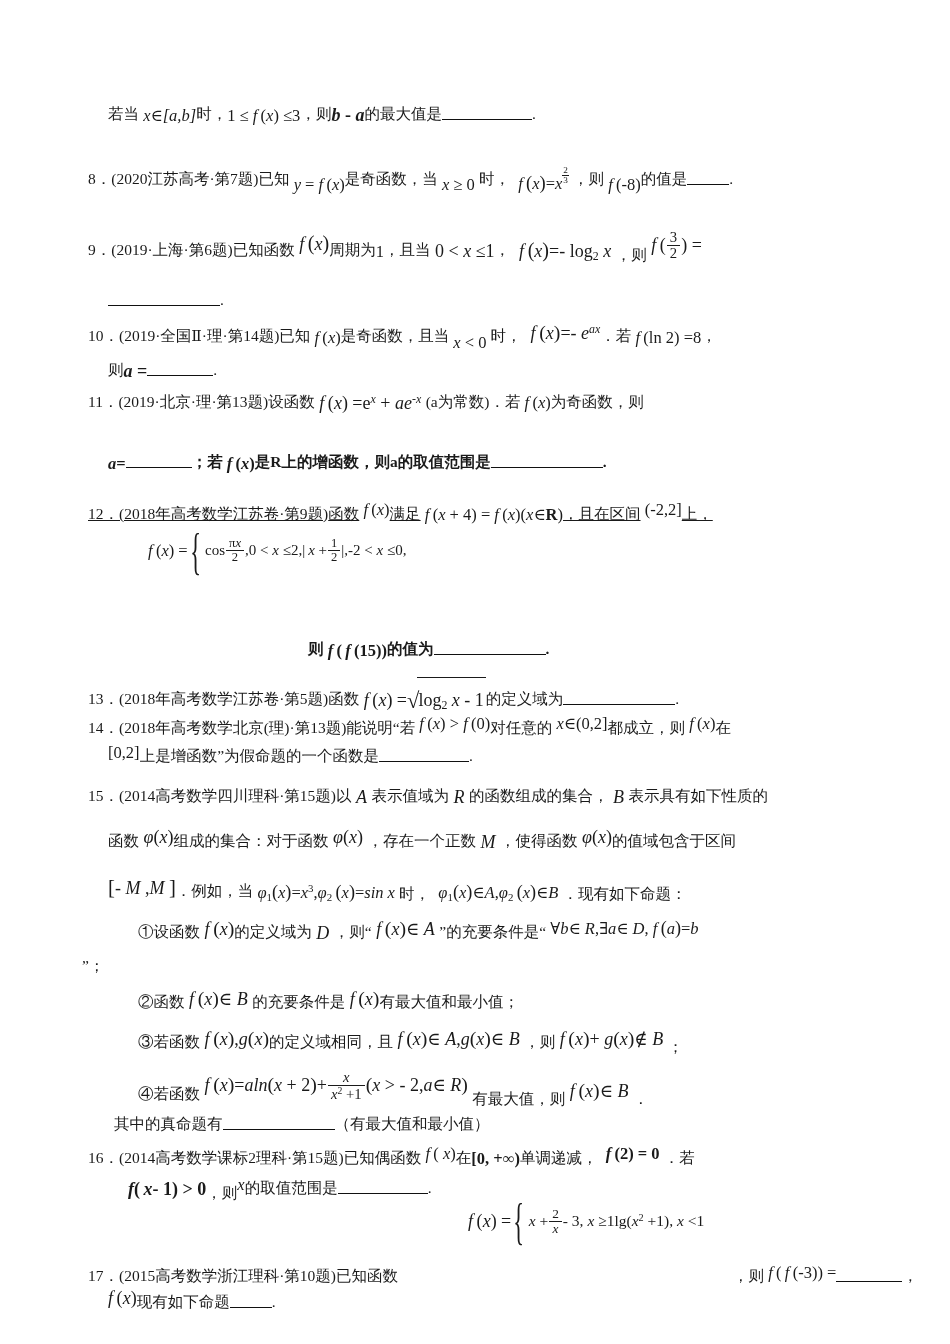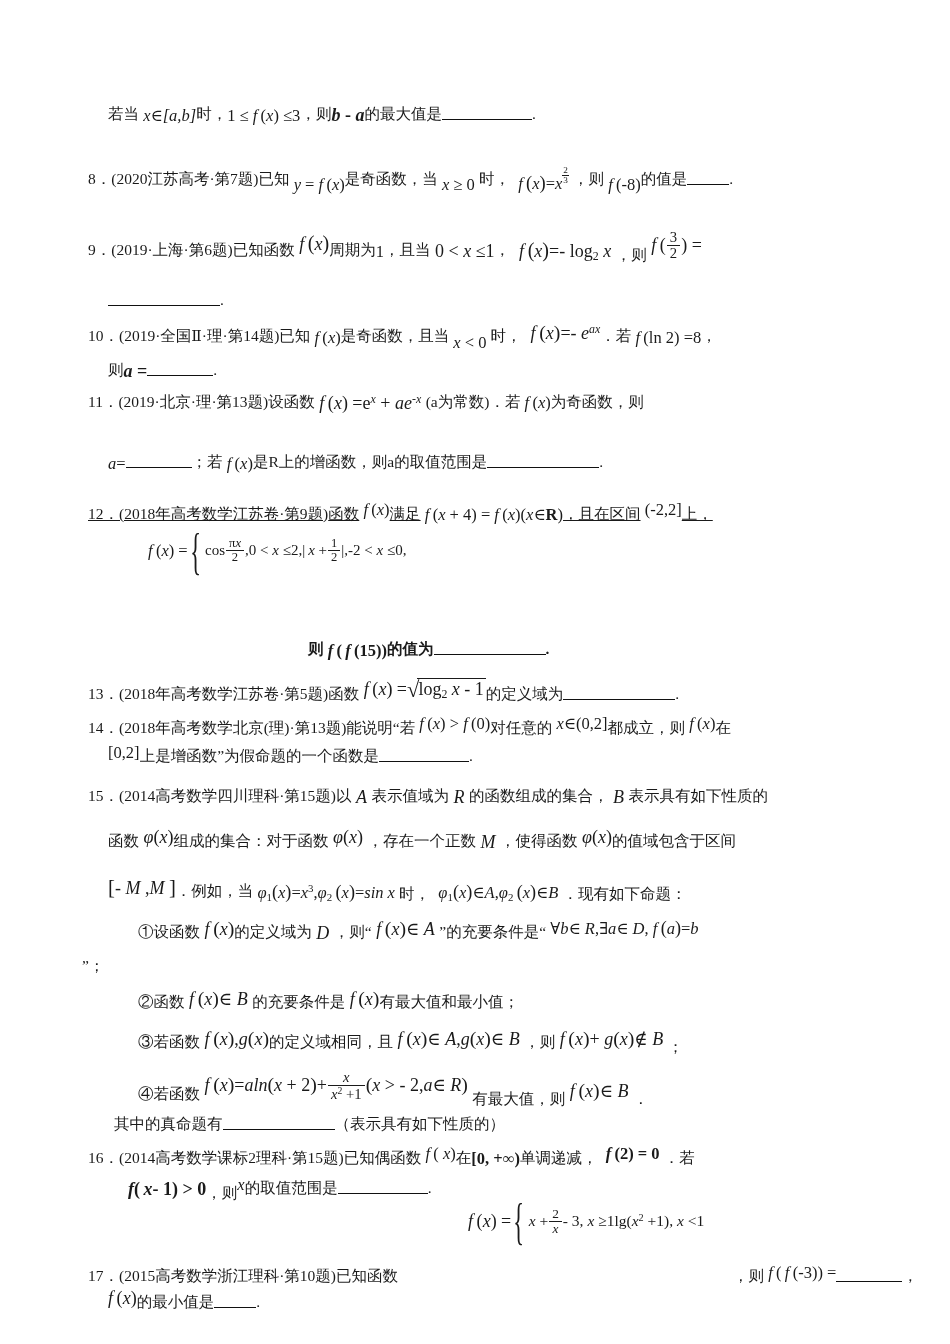--- a/index.html
+++ b/index.html
@@ -44,21 +44,21 @@
   .frac-sm{font-size:0.72em;}
 
   
   .supfrac{display:inline-block;vertical-align:0.62em;font-size:0.56em;text-align:center;line-height:1.0;}
   .supfrac .num{display:block;border-bottom:1px solid #1a1a1a;padding:0 1px;}
   .supfrac .den{display:block;padding:0 1px;}
 
   
   .sqrt{display:inline-block;white-space:nowrap;}
   .sqrt .radical{font-size:1.25em;vertical-align:-0.08em;}
-  .sqrt .rad-body{border-top:1px solid #1a1a1a;padding:0 2px 0 1px;display:inline-block;margin-left:-2px;}
+  .sqrt .rad-body{border-top:1px solid #1a1a1a;padding:12px 2px 0 1px;display:inline-block;margin-left:-2px;}
 
   
   .cases{display:inline-block;vertical-align:middle;position:relative;}
   .cases .brace{
     display:inline-block;vertical-align:middle;
     font-size:2.0em;line-height:0.82;
     font-family:"Liberation Serif","DejaVu Serif",serif;
     transform:scaleX(0.7) scaleY(1.55);
     transform-origin:center;
     margin-right:2px;
@@ -99,21 +99,21 @@
   <div class="row" style="top:222px;">
     <span class="cn">10．</span><span class="cn">(2019·全国Ⅱ·理·第14题)</span><span class="cn">已知</span><span class="math">&nbsp;<span class="mi">f</span> (<span class="mi">x</span>)</span><span class="cn">是奇函数，且当</span><span class="math dn">&nbsp;<span class="mi">x</span> &lt; 0&nbsp;</span><span class="cn">时，</span><span class="math mathbig up">&nbsp;&nbsp;<span class="mi">f</span> <span style="font-size:1.1em;">(</span><span class="mi">x</span><span style="font-size:1.1em;">)</span>=- <span class="mi">e</span><span class="sup">ax</span></span><span class="cn">．若</span><span class="math">&nbsp;<span class="mi">f</span> (ln 2) =8</span><span class="cn">，</span>
   </div>
   <div class="row" style="top:256px;left:20px;">
     <span class="cn">则</span><span class="math mathbig" style="font-weight:600;"><span class="mi">a</span> =</span><span class="blank-m"></span><span class="cn">.</span>
   </div>
 
   <div class="row" style="top:288px;">
     <span class="cn">11．</span><span class="cn">(2019·北京·理·第13题)</span><span class="cn">设函数</span><span class="math mathbig">&nbsp;<span class="mi">f</span> (<span class="mi">x</span>)&nbsp;=e<span class="sup">x</span>&nbsp;+&nbsp;<span class="mi">a</span><span class="mi">e</span><span class="sup">-x</span>&nbsp;</span><span class="cn">(a为常数)．若</span><span class="math">&nbsp;<span class="mi">f</span> (<span class="mi">x</span>)</span><span class="cn">为奇函数，则</span>
   </div>
-  <div class="row" style="top:348px;left:20px;">
+  <div class="row" style="top:348px;left:20px;font-weight:bold;">
     <span class="math"><span class="mi">a</span>=</span><span class="blank-m"></span><span class="cn">；若</span><span class="math">&nbsp;<span class="mi">f</span> (<span class="mi">x</span>)</span><span class="cn">是R上的增函数，则a的取值范围是</span><span class="blank-xl"></span><span class="cn">.</span>
   </div>
 
   <div class="row" style="top:400px;text-decoration:underline;">
     <span class="cn">12．</span><span class="cn">(2018年高考数学江苏卷·第9题)</span><span class="cn">函数</span><span class="math up">&nbsp;<span class="mi">f</span> (<span class="mi">x</span>)</span><span class="cn">满足</span><span class="math">&nbsp;<span class="mi">f</span> (<span class="mi">x</span> + 4) = <span class="mi">f</span> (<span class="mi">x</span>)(<span class="mi">x</span><span class="mu">∈</span><b>R</b>)</span><span class="cn">，且在区间</span><span class="math up">&nbsp;(-2,2]</span><span class="cn">上，</span>
   </div>
 
   <div class="rowwrap" style="top:432px;left:60px;text-decoration:underline;">
     <span class="math"><span class="mi">f</span> (<span class="mi">x</span>)&nbsp;=</span><span class="cases"><span class="brace">{</span><span class="rows"><div class="math" style="font-size:15px;">cos<span class="frac frac-sm" style="font-size:0.98em;"><span class="num"><span class="mu">π</span><span class="mi">x</span></span><span class="den">2</span></span>,0 &lt; <span class="mi">x</span> ≤2,</div><div class="math" style="font-size:15px;">| <span class="mi">x</span> +<span class="frac frac-sm" style="font-size:0.98em;"><span class="num">1</span><span class="den">2</span></span>|,-2 &lt; <span class="mi">x</span> ≤0,</div></span></span>
   </div>
@@ -156,38 +156,38 @@
 
   <div class="row" style="top:928px;left:50px;">
     <span class="cn">③</span><span class="cn">若函数</span><span class="math up mathbig">&nbsp;<span class="mi">f</span> <span style="font-size:1.1em;">(</span><span class="mi">x</span><span style="font-size:1.1em;">)</span>,<span class="mi">g</span><span style="font-size:1.1em;">(</span><span class="mi">x</span><span style="font-size:1.1em;">)</span></span><span class="cn">的定义域相同，且</span><span class="math up mathbig">&nbsp;<span class="mi">f</span> <span style="font-size:1.1em;">(</span><span class="mi">x</span><span style="font-size:1.1em;">)</span><span class="mu">∈</span> <span class="mi">A</span>,<span class="mi">g</span><span style="font-size:1.1em;">(</span><span class="mi">x</span><span style="font-size:1.1em;">)</span><span class="mu">∈</span> <span class="mi">B</span>&nbsp;</span><span class="cn">，则</span><span class="math up mathbig">&nbsp;<span class="mi">f</span> <span style="font-size:1.1em;">(</span><span class="mi">x</span><span style="font-size:1.1em;">)</span>+ <span class="mi">g</span><span style="font-size:1.1em;">(</span><span class="mi">x</span><span style="font-size:1.1em;">)</span><span class="mu">∉</span> <span class="mi">B</span>&nbsp;</span><span class="cn dn">；</span>
   </div>
 
   <div class="row" style="top:975px;left:50px;">
     <span class="cn">④</span><span class="cn">若函数</span><span class="math up2 mathbig">&nbsp;<span class="mi">f</span> <span style="font-size:1.1em;">(</span><span class="mi">x</span><span style="font-size:1.1em;">)</span>=<span class="mi">aln</span><span style="font-size:1.1em;">(</span><span class="mi">x</span> + 2<span style="font-size:1.1em;">)</span>+<span class="frac"><span class="num"><span class="mi">x</span></span><span class="den"><span class="mi">x</span><span class="supn">2</span> +1</span></span><span style="font-size:1.1em;">(</span><span class="mi">x</span> &gt; - 2,<span class="mi">a</span><span class="mu">∈</span> <span class="mi">R</span><span style="font-size:1.1em;">)</span>&nbsp;</span><span class="cn dn">有最大值，则</span><span class="math up mathbig">&nbsp;<span class="mi">f</span> <span style="font-size:1.1em;">(</span><span class="mi">x</span><span style="font-size:1.1em;">)</span><span class="mu">∈</span> <span class="mi">B</span>&nbsp;</span><span class="cn dn">．</span>
   </div>
 
   <div class="row" style="top:1010px;left:26px;">
-    <span class="cn">其中的真命题有</span><span class="blank-xl"></span><span class="cn">（表示具有如下性质的）</span>
+    <span class="cn">其中的真命题有</span><span class="blank-xl"></span><span class="cn">（有最大值和最小值）</span>
   </div>
 
   <div class="row" style="top:1044px;">
     <span class="cn">16．</span><span class="cn">(2014高考数学课标2理科·第15题)</span><span class="cn">已知偶函数</span><span class="math up">&nbsp;<span class="mi">f</span> ( <span class="mi">x</span>)</span><span class="cn">在</span><span class="math" style="font-weight:600;">[0, +<span class="mu">∞</span>)</span><span class="cn">单调递减，</span><span class="math up" style="font-weight:600;">&nbsp;&nbsp;<span class="mi">f</span> (2) = 0&nbsp;</span><span class="cn">．若</span>
   </div>
   <div class="row" style="top:1074px;left:20px;margin-left:20px;">
     <span class="math mathbig" style="font-weight:600;"><span class="mi">f</span>( <span class="mi">x</span>- 1) &gt; 0</span><span class="cn dn">，则</span><span class="math up"><span class="mi">x</span></span><span class="cn">的取值范围是</span><span class="blank-l"></span><span class="cn">.</span>
   </div>
 
   <div class="rowwrap" style="top:1102px;left:380px;">
     <span class="math mathbig"><span class="mi">f</span> (<span class="mi">x</span>) =</span><span class="cases"><span class="brace">{</span><span class="rows"><div class="math" style="font-size:15.5px;"><span class="mi">x</span> +<span class="frac frac-sm" style="font-size:1.0em;"><span class="num">2</span><span class="den"><span class="mi">x</span></span></span>- 3, <span class="mi">x</span> ≥1</div><div class="math" style="font-size:15.5px;">lg(<span class="mi">x</span><span class="supn">2</span> +1), <span class="mi">x</span> &lt;1</div></span></span>
   </div>
 
   <div class="row" style="top:1162px;">
     <span class="cn">17．</span><span class="cn">(2015高考数学浙江理科·第10题)</span><span class="cn">已知函数</span>
   </div>
   <div class="row" style="top:1162px;left:645px;">
     <span class="cn">，则</span><span class="math up">&nbsp;<span class="mi">f</span> ( <span class="mi">f</span> (-3)) =</span><span class="blank-m"></span><span class="cn">，</span>
   </div>
   <div class="row" style="top:1188px;left:20px;">
-    <span class="math up mathbig"><span class="mi">f</span> (<span class="mi">x</span>)</span><span class="cn">的最小值是</span><span class="blank-s"></span><span class="cn">.</span>
+    <span class="math up mathbig"><span class="mi">f</span> (<span class="mi">x</span>)</span><span class="cn">现有如下命题</span><span class="blank-s"></span><span class="cn">.</span>
   </div>
 
  </div>
 </div>
 
 </body></html>

